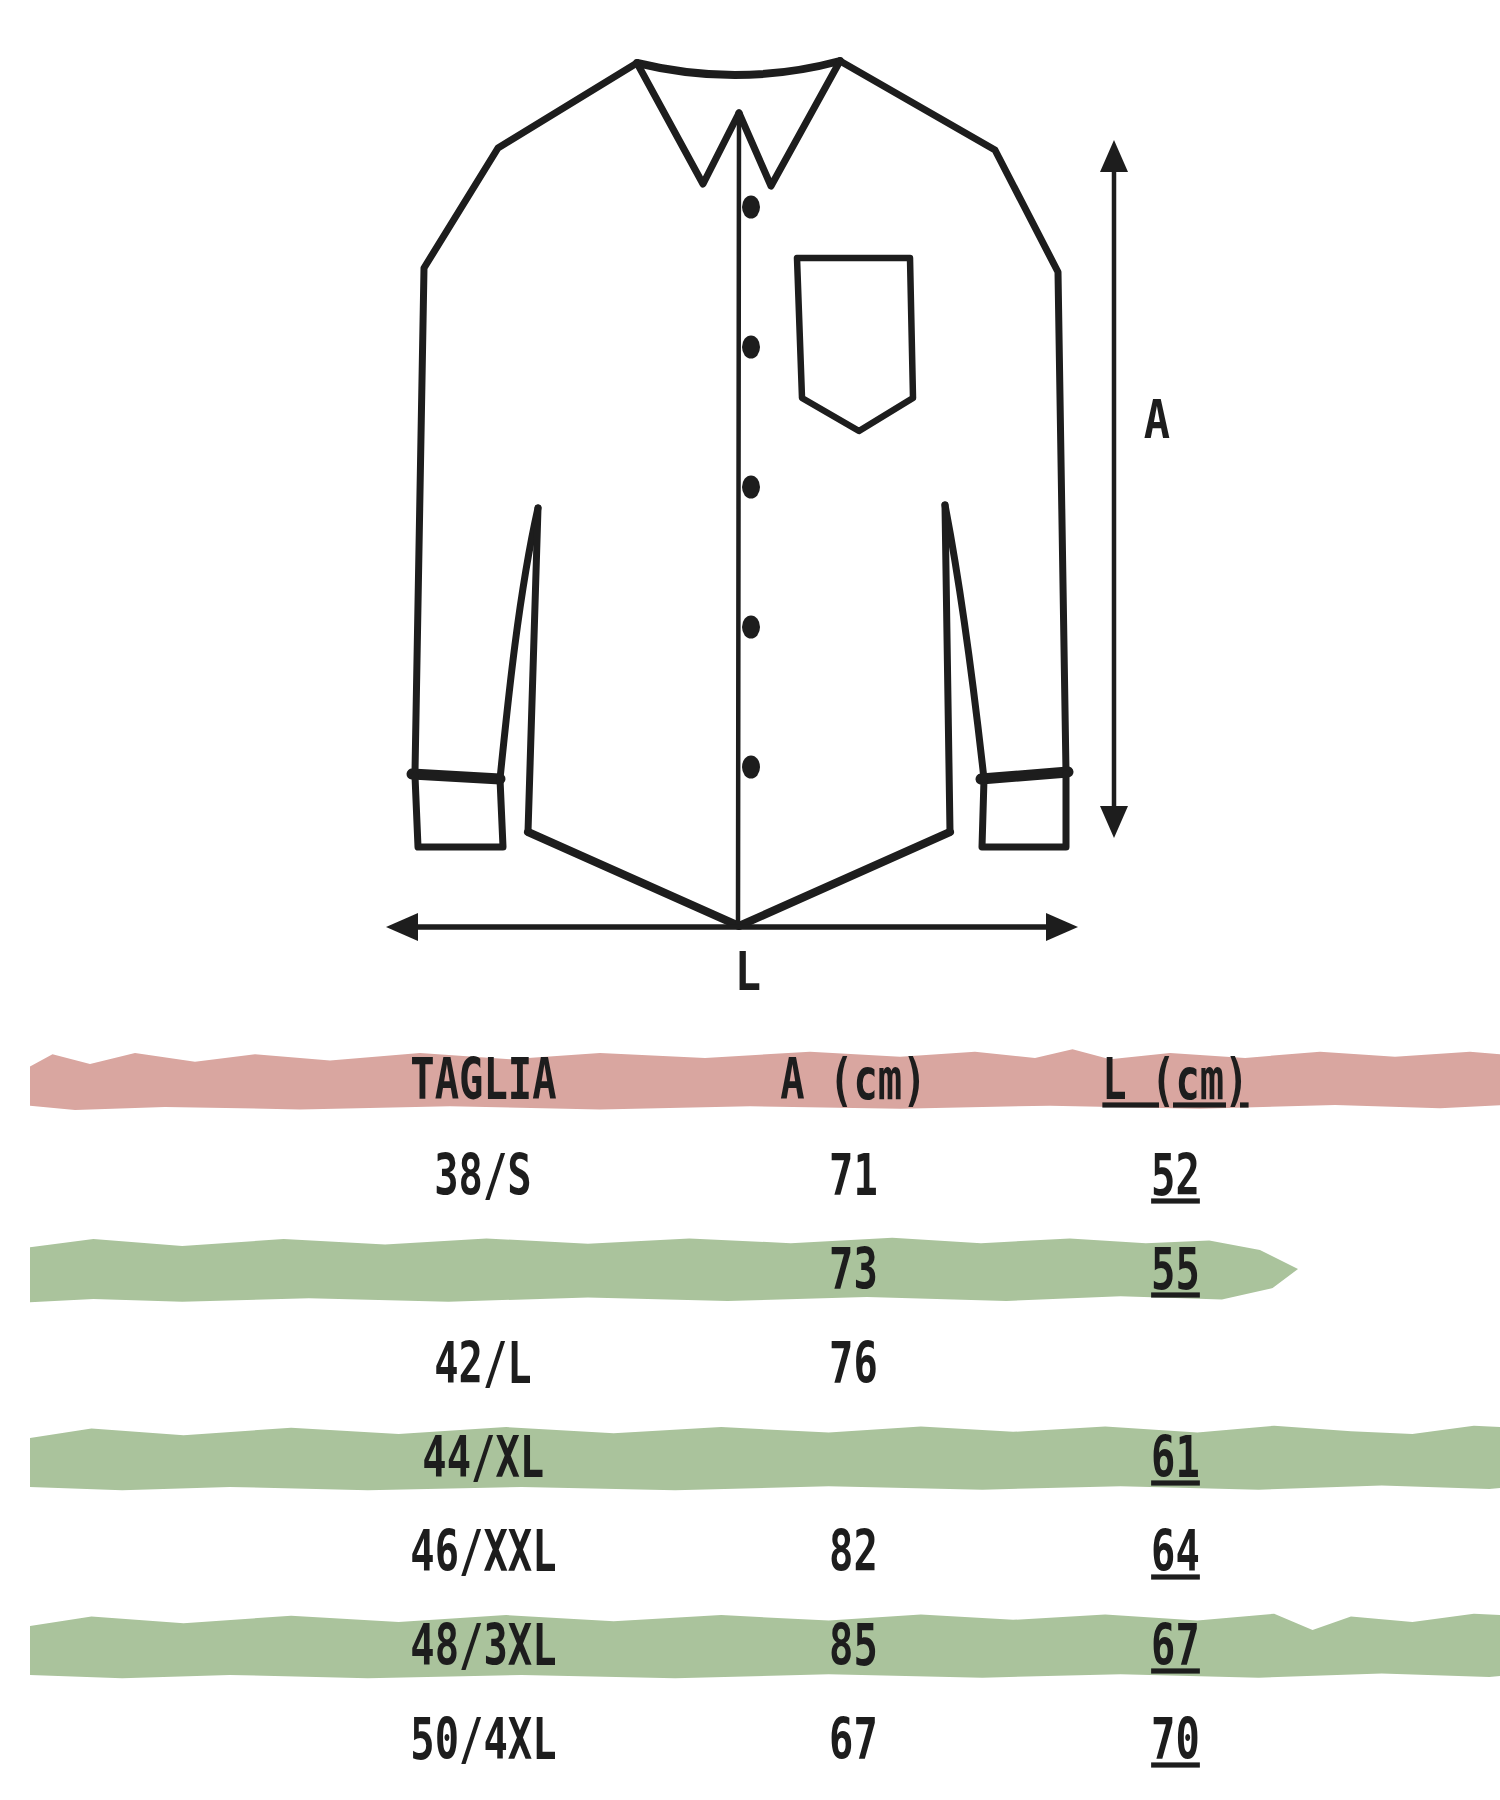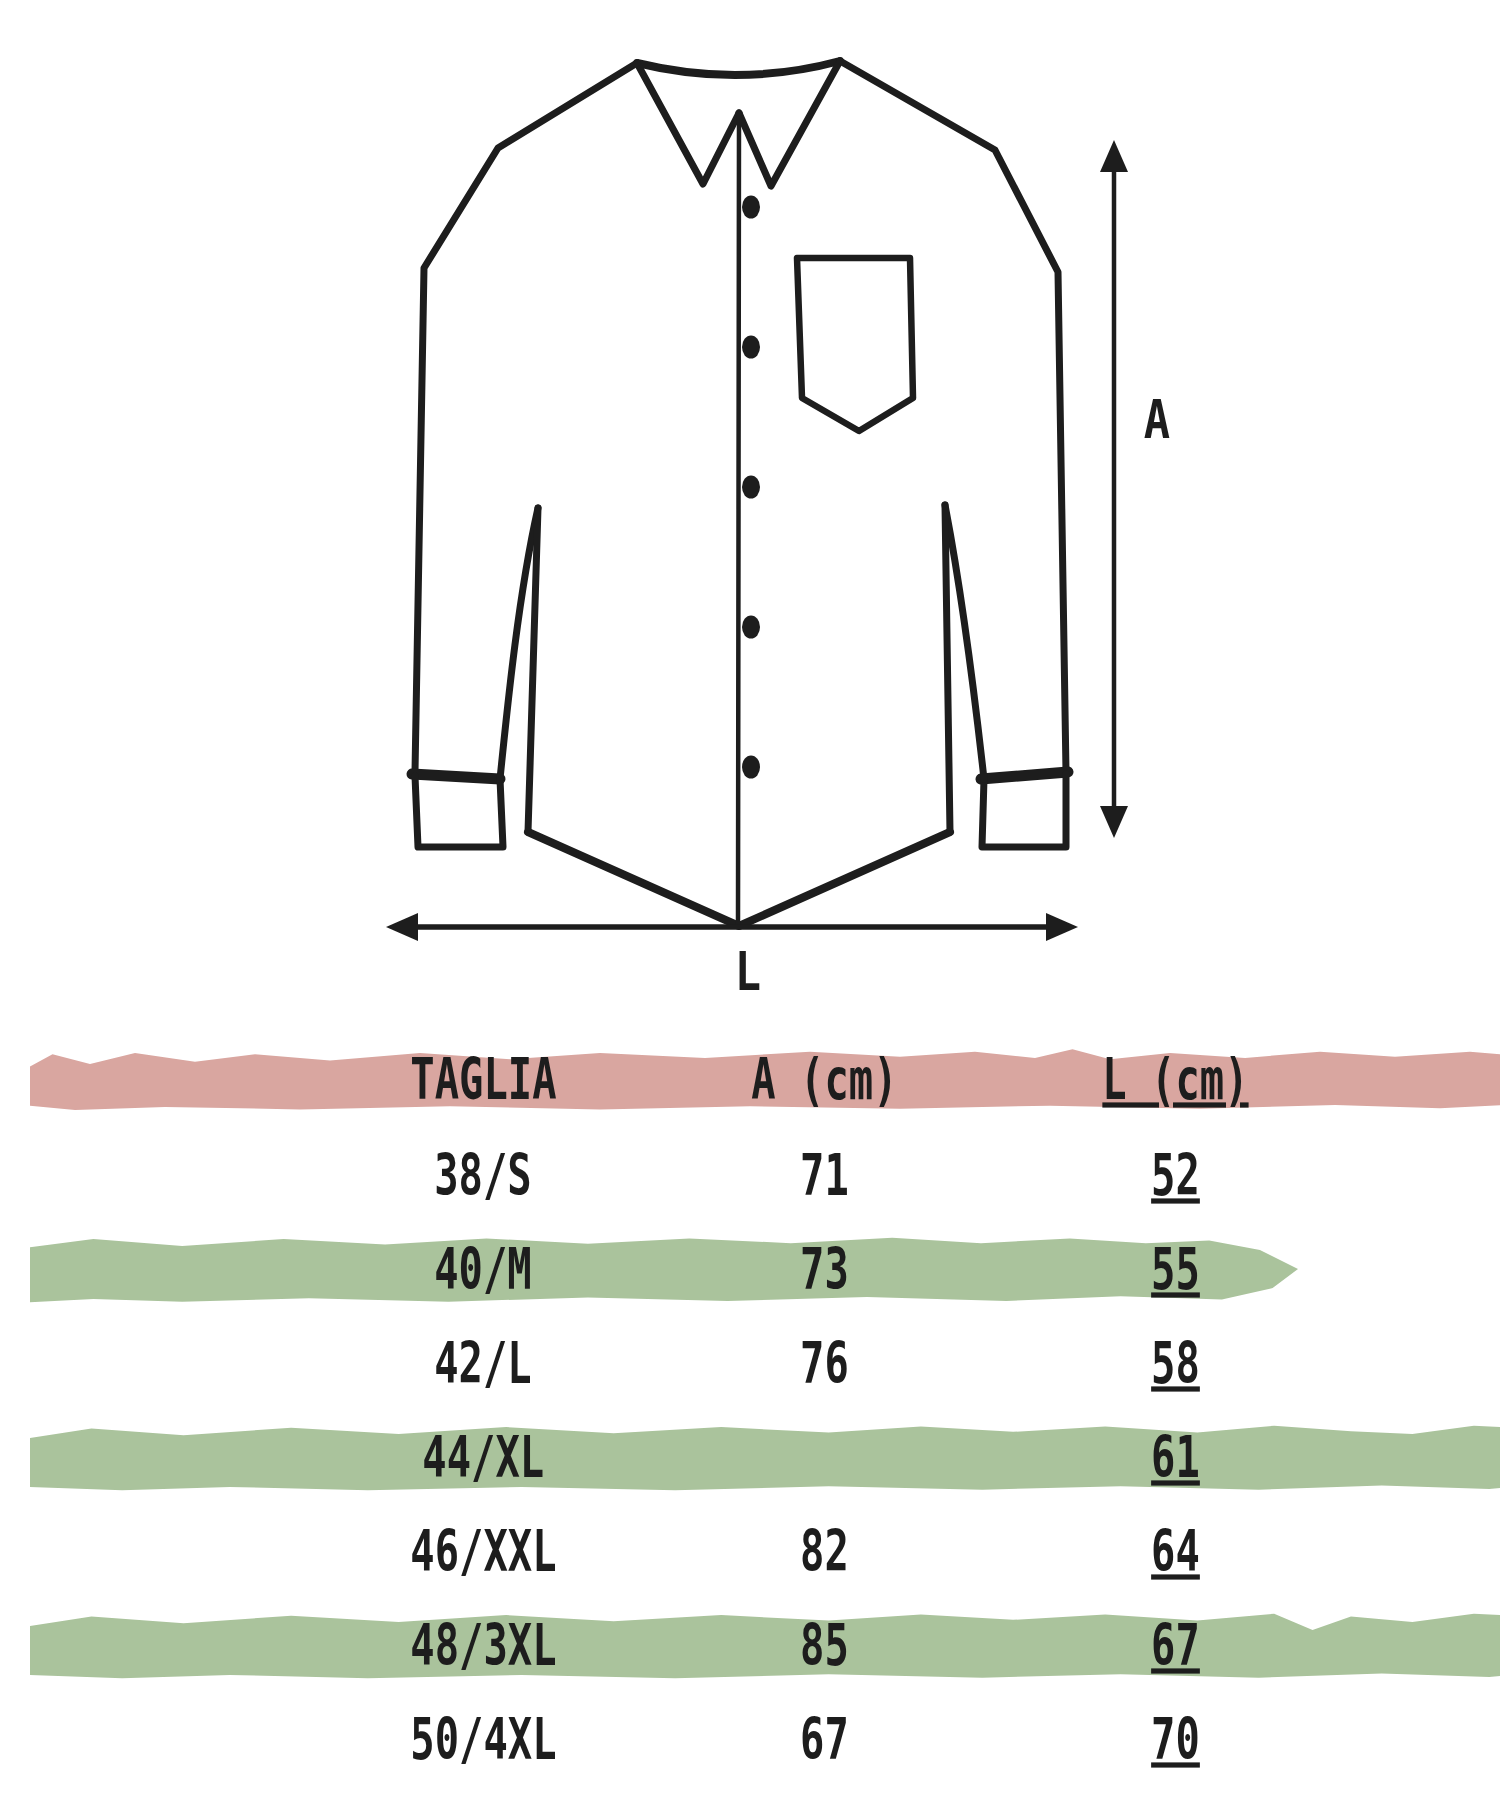--- a/index.html
+++ b/index.html
@@ -49,21 +49,21 @@
     width:1268px;
     clip-path:polygon(0 18%,5% 6%,12% 16%,20% 6%,28% 14%,36% 5%,44% 13%,52% 5%,60% 12%,68% 4%,75% 12%,82% 5%,88% 12%,93% 8%,97% 22%,100% 50%,98% 78%,94% 95%,86% 90%,77% 97%,66% 91%,55% 97%,44% 92%,33% 98%,22% 93%,12% 98%,5% 94%,0 99%);
   }
   .cell{
     position:absolute;top:0;height:100%;width:400px;
     display:flex;align-items:center;justify-content:center;
     z-index:1;font-weight:bold;font-size:44px;line-height:1;
   }
   .cell .tx{display:inline-block;transform:scale(0.92,1.3);white-space:nowrap;}
   .c1{left:253px;}
-  .c2{left:594px;align-items:center;}
+  .c2{left:623px;align-items:center;}
   .c3{left:945px;text-decoration:underline;}
 </style>
 </head>
 <body>
 
 <div class="canvas">
 
   <svg class="shirt-svg" viewBox="0 0 1500 1040">
     <g stroke="#1d1d1d" fill="none" stroke-linejoin="round" stroke-linecap="round">
 
@@ -138,40 +138,34 @@
       <div class="cell c2">
           <span class="tx">71</span>
         </div>
       <div class="cell c3">
           <span class="tx">52</span>
         </div>
     </div>
 
     <div class="trow" style="top:1222px">
       <div class="band green short"></div>
-      <div class="cell c1">
-          <span class="tx">40/M</span>
-        </div>
       <div class="cell c2">
           <span class="tx">73</span>
         </div>
       <div class="cell c3">
           <span class="tx">55</span>
         </div>
     </div>
 
     <div class="trow" style="top:1316px">
       <div class="cell c1">
           <span class="tx">42/L</span>
         </div>
       <div class="cell c2">
           <span class="tx">76</span>
-        </div>
-      <div class="cell c3">
-          <span class="tx">58</span>
         </div>
     </div>
 
     <div class="trow" style="top:1410px">
       <div class="band green full"></div>
       <div class="cell c1">
           <span class="tx">44/XL</span>
         </div>
       <div class="cell c3">
           <span class="tx">61</span>

